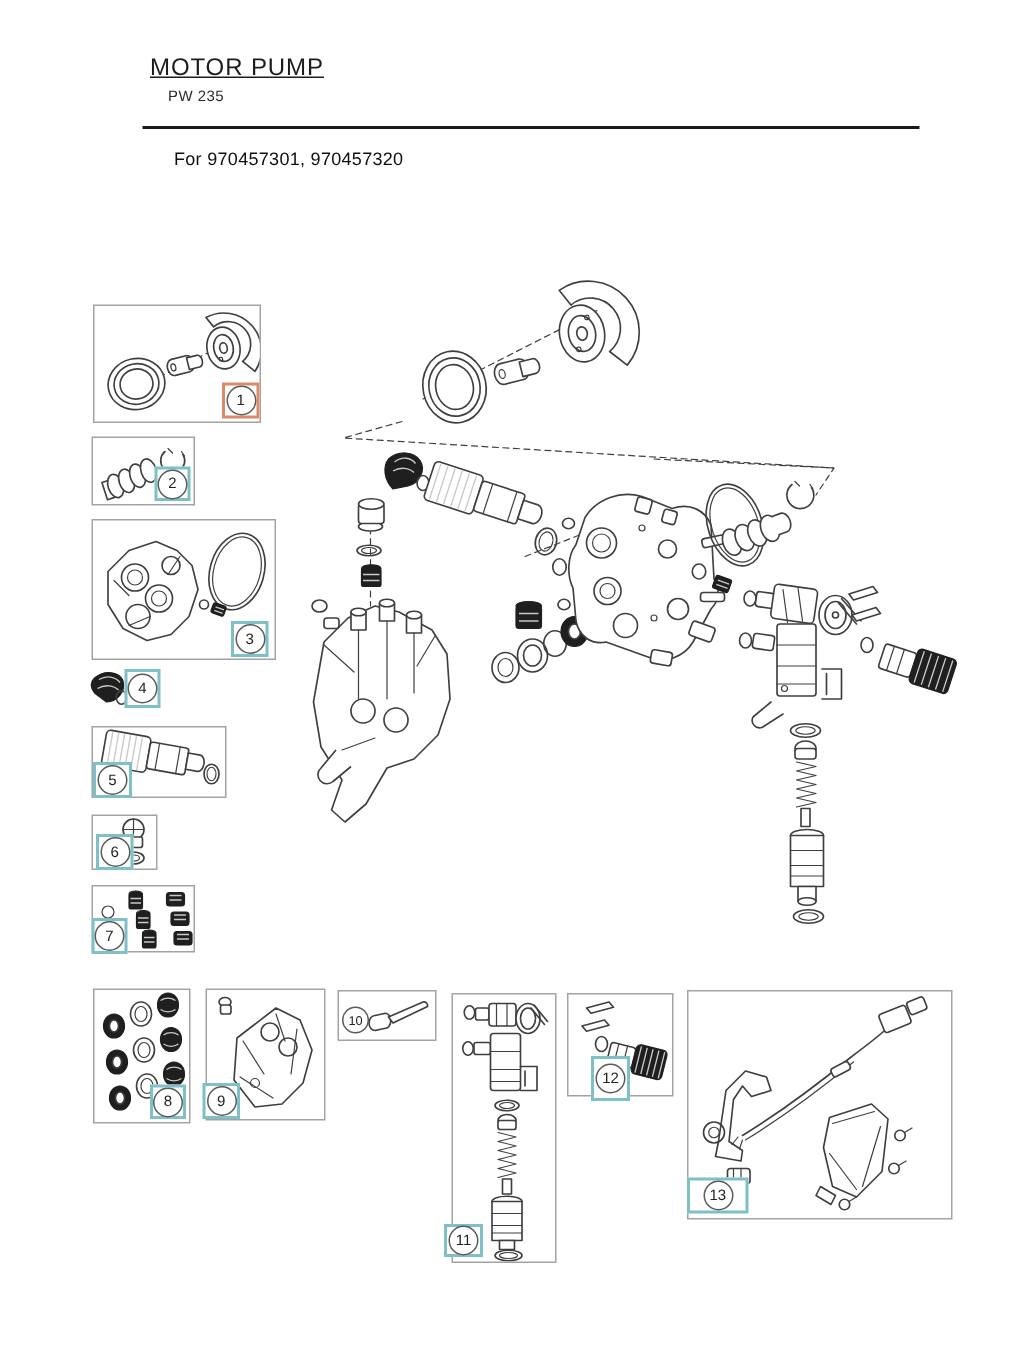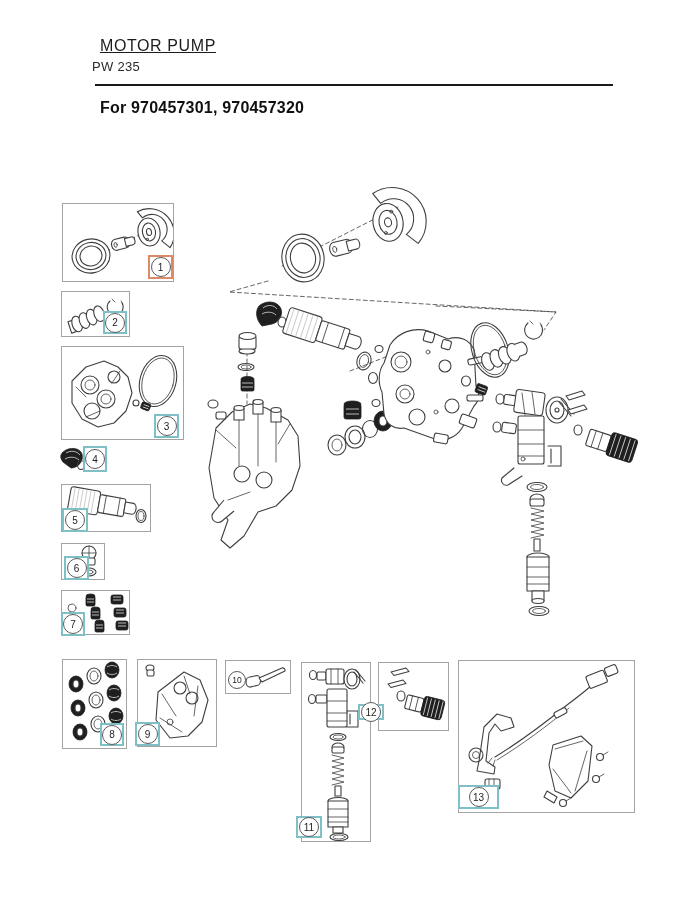--- a/index.html
+++ b/index.html
@@ -1,21 +1,21 @@
 <!DOCTYPE html>
 <html style="--highlight-border: #dd8a68; --callout-border: #7fbfc6; --box-border: #a3a3a3; --line-art: #3f3f3f;"><head>
 <meta charset="utf-8">
 <style>
   html,body{margin:0;padding:0;background:#fff;}
   body{width:688px;height:900px;font-family:"Liberation Sans",sans-serif;}
   .page{position:relative;width:688px;height:900px;background:#fff;overflow:hidden;}
   .title{position:absolute;left:100px;top:37px;font-size:16px;letter-spacing:.6px;color:#1c1c1c;text-decoration:underline;}
-  .subtitle{position:absolute;left:92px;top:59px;font-size:13px;letter-spacing:.3px;color:#2b2b2b;}
+  .subtitle{position:absolute;left:112px;top:59px;font-size:10px;letter-spacing:.3px;color:#2b2b2b;}
   .rule{position:absolute;left:95px;top:84px;width:518px;height:2px;background:#191919;}
-  .applies{position:absolute;left:100px;top:99px;font-size:16px;font-weight:bold;color:#101010;letter-spacing:.2px;}
+  .applies{position:absolute;left:116px;top:99px;font-size:12px;font-weight:normal;color:#101010;letter-spacing:.2px;}
   .pbox{position:absolute;border:1px solid var(--box-border,#a3a3a3);background:#fff;}
   .art{display:block;width:100%;height:100%;}
   .bigart{position:absolute;left:0;top:0;width:688px;height:900px;pointer-events:none;}
   .callout{position:absolute;box-sizing:border-box;background:#fff;border:2px solid var(--callout-border,#7fbfc6);
            display:flex;align-items:center;justify-content:center;z-index:5;}
   .callout.highlight{border-color:var(--highlight-border,#dd8a68);}
   .callout.plain{border:none;background:transparent;justify-content:center;}
   .ccircle{width:18px;height:18px;border:1px solid #5a5a5a;border-radius:50%;display:flex;align-items:center;
            justify-content:center;font-size:10px;color:#222;background:#fff;}
   .callout.plain .ccircle{width:16px;height:16px;font-size:8.5px;}
@@ -468,20 +468,20 @@
   </div>
   <div class="callout" style="left:135px;top:722px;width:25px;height:24px;">
     <span class="ccircle">9</span>
   </div>
   <div class="callout plain" style="left:228px;top:671px;width:18px;height:18px;">
     <span class="ccircle">10</span>
   </div>
   <div class="callout" style="left:296px;top:816px;width:26px;height:22px;justify-content:center;">
     <span class="ccircle">11</span>
   </div>
-  <div class="callout" style="left:358px;top:704px;width:26px;height:16px;justify-content:center;">
+  <div class="callout" style="left:394px;top:704px;width:26px;height:30px;justify-content:center;">
     <span class="ccircle">12</span>
   </div>
   <div class="callout" style="left:458px;top:785px;width:41px;height:24px;">
     <span class="ccircle">13</span>
   </div>
 
 </div>
 
 </body></html>

